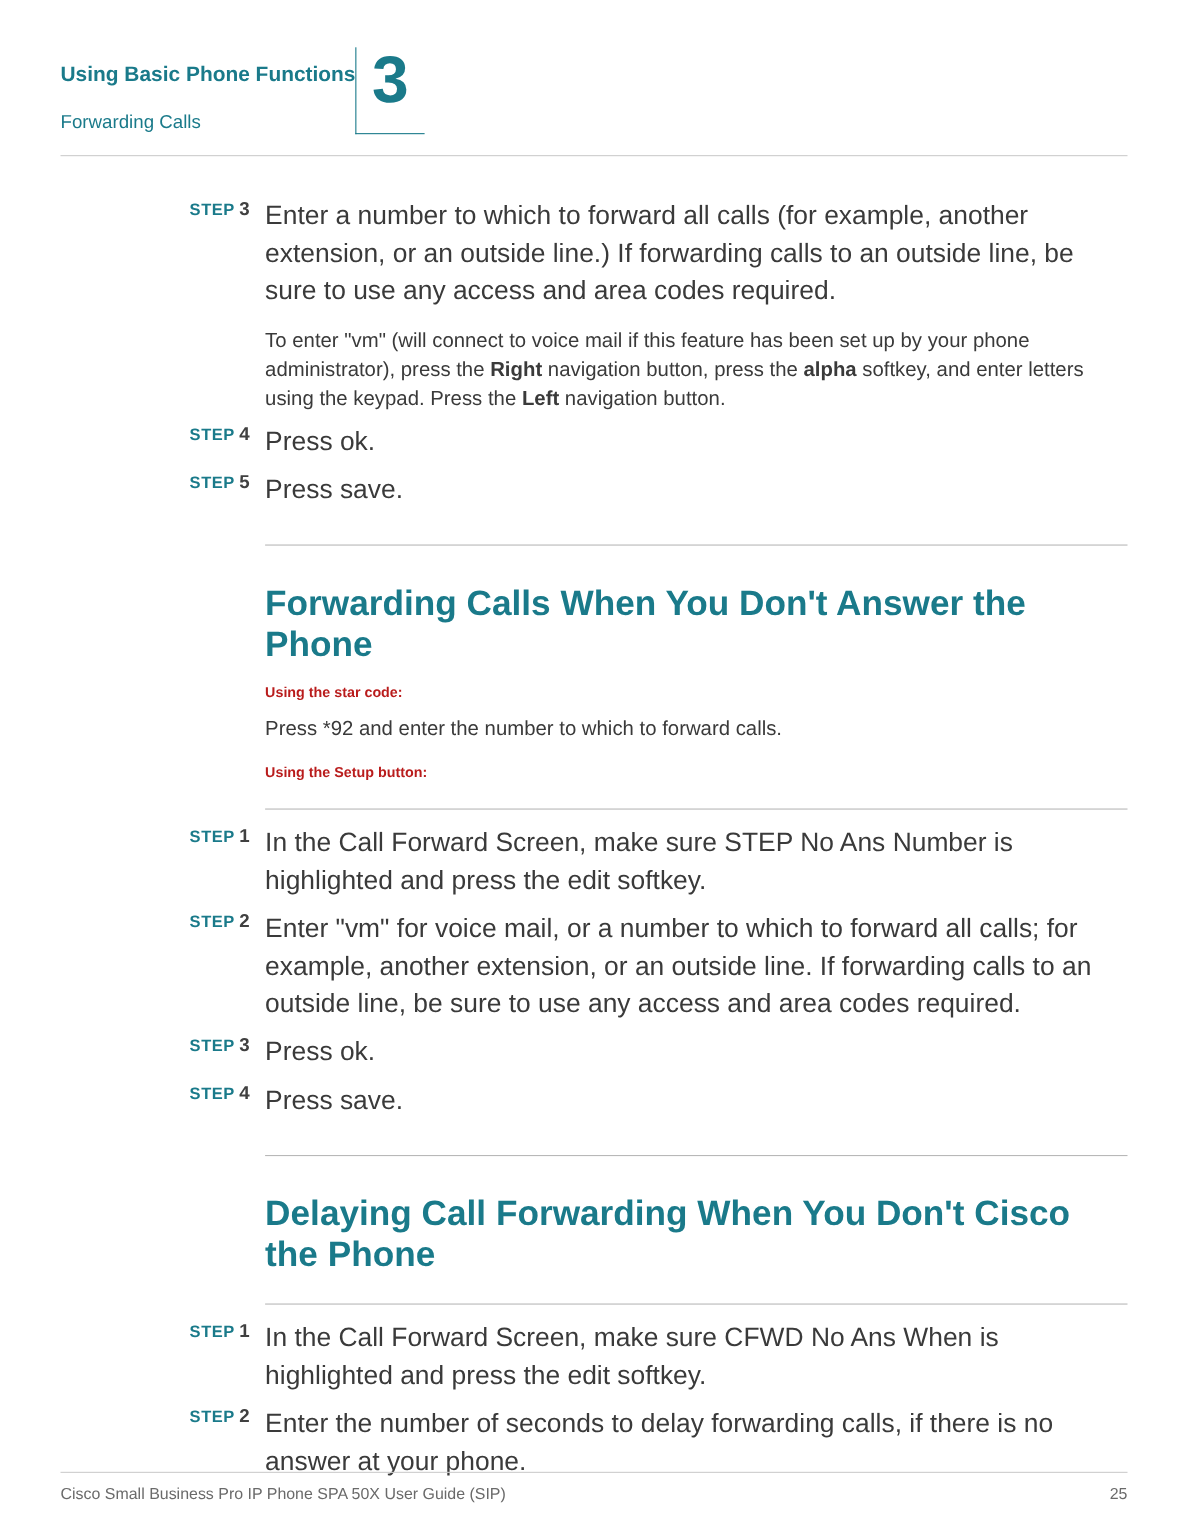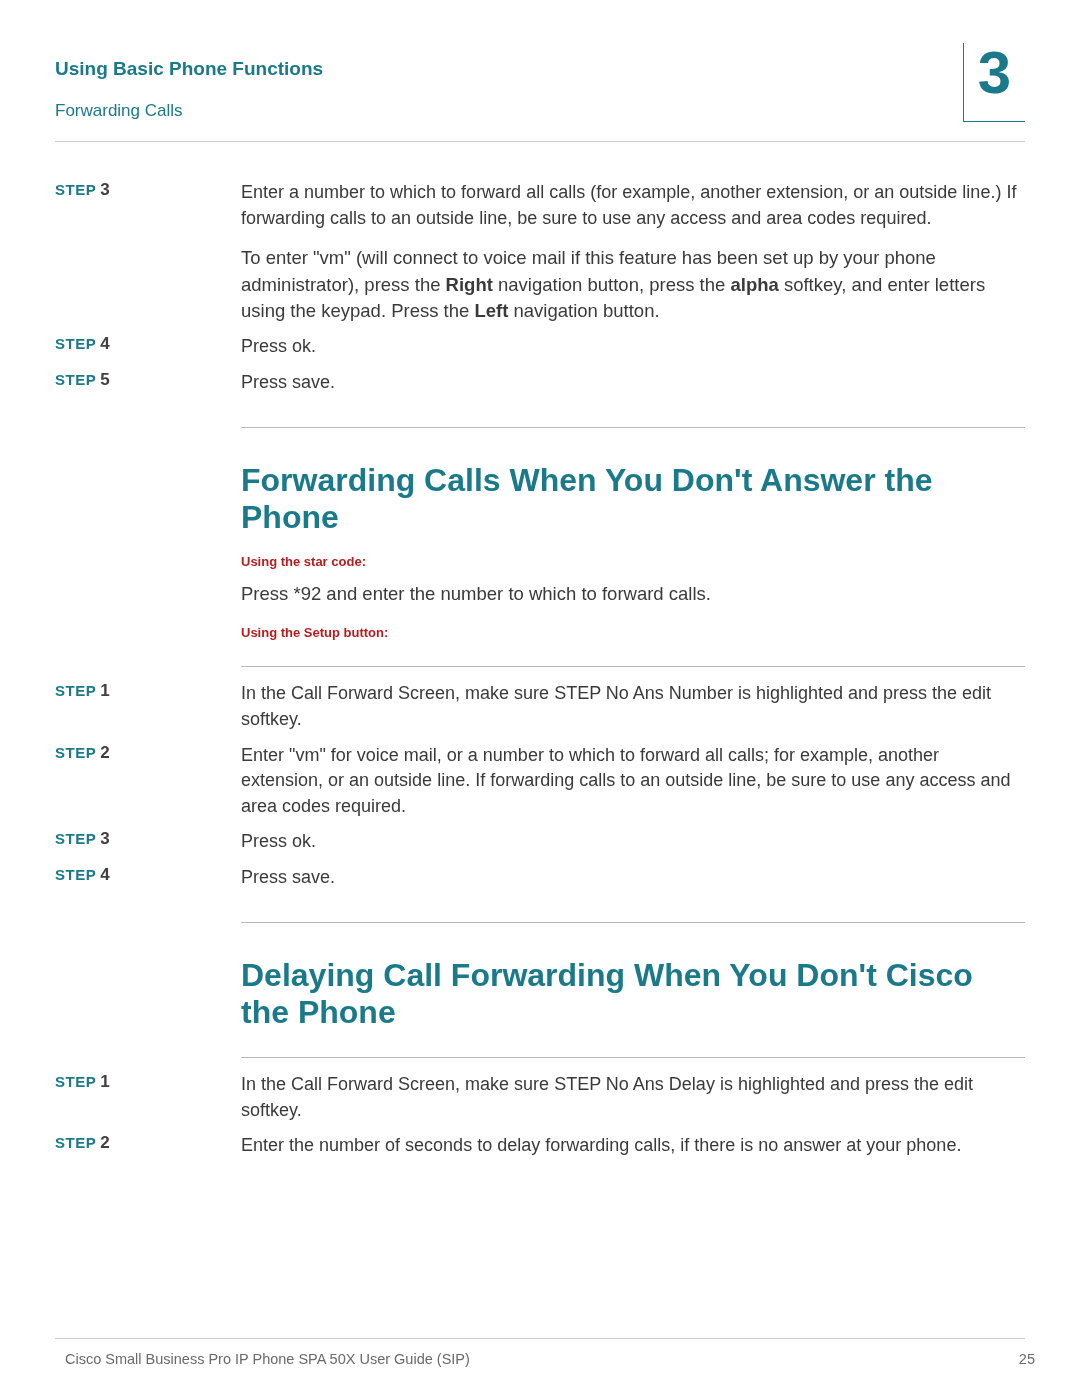--- a/index.html
+++ b/index.html
@@ -10,21 +10,20 @@
     position:relative;
     box-sizing:border-box;
   }
   .page{
     position:absolute;
     left:55px;top:55px;
     width:970px;
   }
   .header-row{
     display:flex;
-    justify-content:space-between;
     align-items:flex-start;
   }
   .header-left{line-height:1.45;}
   .chapter-title{
     color:#1a7a8a;
     font-weight:bold;
     font-size:19px;
   }
   .subsection{
     color:#1a7a8a;
@@ -50,39 +49,39 @@
   }
   .content{
     margin-top:38px;
   }
   .step-row{
     display:flex;
     margin-bottom:10px;
   }
   .step-label{
     flex:0 0 186px;
-    text-align:left;
+    text-align:right;
     padding-right:14px;
     box-sizing:border-box;
   }
   .step-word{
     color:#1a7a8a;
     font-weight:bold;
     font-size:15px;
     letter-spacing:0.5px;
   }
   .step-num{
     color:#404040;
     font-weight:bold;
     font-size:17px;
     margin-left:4px;
   }
   .step-body{
     flex:1;
-    font-size:18px;
+    font-size:24px;
     line-height:1.42;
     color:#3a3a3a;
   }
   .step-body b{font-weight:normal;color:#3a3a3a;}
   .para-block{margin-left:186px;font-size:18.5px;line-height:1.42;color:#3a3a3a;margin-top:14px;margin-bottom:10px;}
   .section-hr{
     border:none;border-top:1px solid #b8b8b8;
     margin:32px 0 0 186px;
   }
   .section-heading{
@@ -98,21 +97,21 @@
     margin:18px 0 10px 186px;
   }
   .plain-para{
     font-size:18.5px;
     line-height:1.42;
     color:#3a3a3a;
     margin:12px 0 10px 186px;
   }
   .footer{
     position:absolute;
-    left:65px;bottom:30px;
+    left:55px;bottom:30px;
     width:970px;
     display:flex;justify-content:space-between;
     font-size:14.5px;color:#6a6a6a;
     border-top:0;
   }
   .footer-line{
     position:absolute;
     left:55px;bottom:58px;
     width:970px;
     border-top:1px solid #ccc;
@@ -217,21 +216,21 @@
     <div class="section-heading">Delaying Call Forwarding When You Don't Cisco the Phone</div>
 
     <hr class="section-hr" style="margin-top:26px">
     <div style="height:14px"></div>
 
     <div class="step-row">
       <div class="step-label">
         <span class="step-word">STEP</span><span class="step-num">1</span>
       </div>
       <div class="step-body">
-        <span>In the Call Forward Screen, make sure </span><b>STEP No Ans Delay</b><span> is highlighted and press the </span><b>edit</b><span> softkey.</span>
+        <span>In the Call Forward Screen, make sure </span><b>CFWD No Ans When</b><span> is highlighted and press the </span><b>edit</b><span> softkey.</span>
       </div>
     </div>
 
     <div class="step-row">
       <div class="step-label">
         <span class="step-word">STEP</span><span class="step-num">2</span>
       </div>
       <div class="step-body">Enter the number of seconds to delay forwarding calls, if there is no answer at your phone.</div>
     </div>
 

